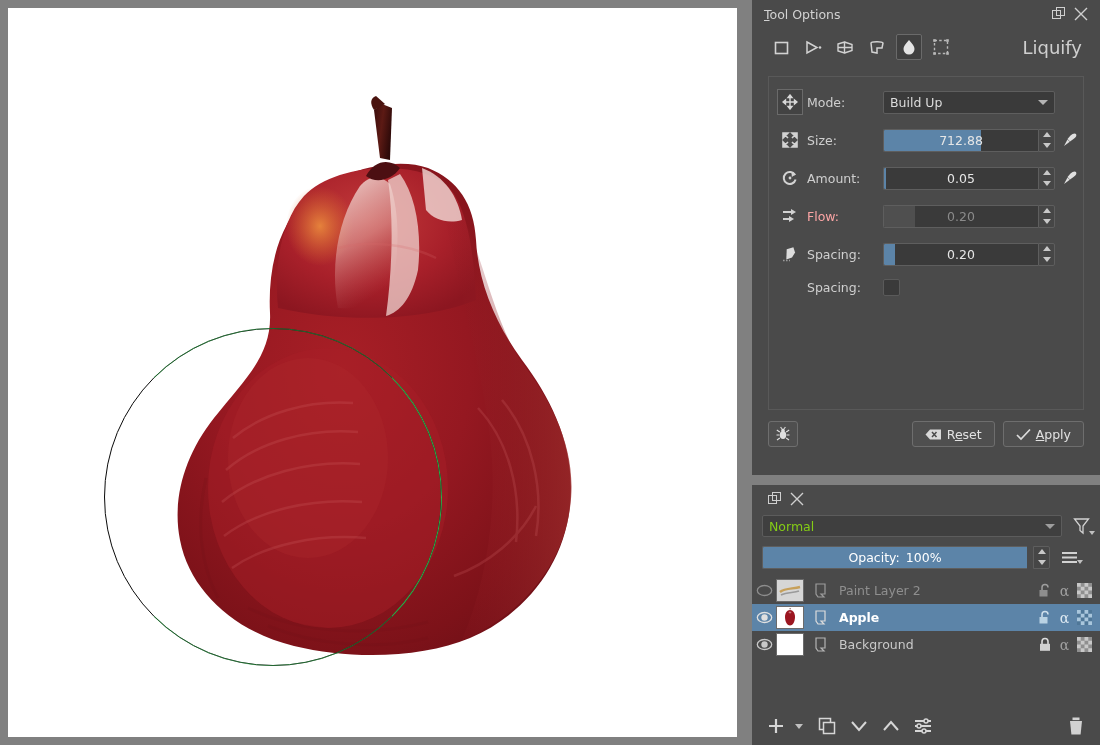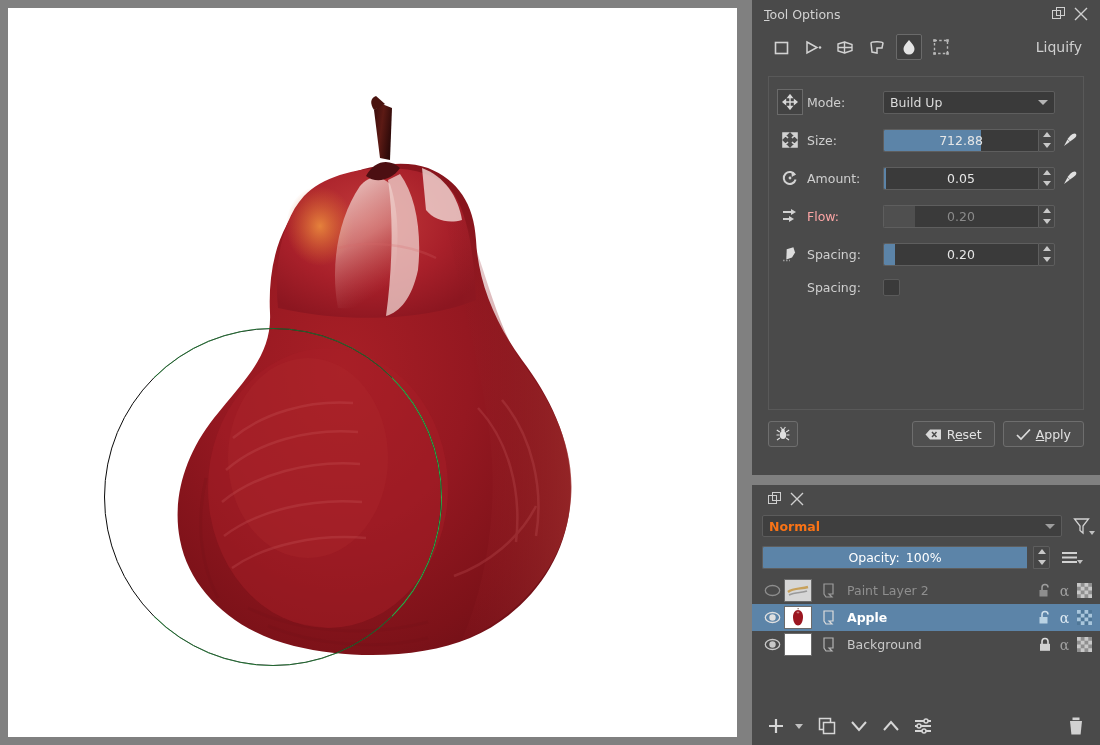--- a/index.html
+++ b/index.html
@@ -70,21 +70,21 @@
     display: flex; align-items: center; padding: 6px 14px 4px 16px; gap: 6px;
   }
   .toolmode-btn {
     width: 26px; height: 26px; display: flex; align-items: center; justify-content: center;
     cursor: pointer; border: 1px solid transparent; border-radius: 2px;
   }
   .toolmode-btn.active {
     background: #404040; border: 1px solid #6a6a6a;
   }
   .toolmode-label {
-    margin-left: auto; font-size: 14px; color: #cfcfcf; padding-right: 4px;
+    margin-left: auto; font-size: 18px; color: #cfcfcf; padding-right: 4px;
   }
 
   
   #options-frame {
     position: absolute; left: 16px; top: 76px; width: 316px; height: 334px;
     border: 1px solid #595959;
   }
   .opt-row {
     display: flex; align-items: center; height: 30px; padding-left: 4px;
   }
@@ -153,35 +153,34 @@
     display: flex; align-items: center; justify-content: center; gap: 5px;
     padding: 0 12px; font-size: 12.5px; color: #e2e2e2; cursor: pointer;
   }
   .btn.icon-only { padding: 0; width: 30px; }
   .btn u { text-decoration: underline; }
 
   
   .blend-row { display: flex; align-items: center; padding: 0 6px 0 10px; gap: 6px; height: 26px; }
   .blend-combo {
     flex: 1; height: 22px; background: #3f3f3f; border: 1px solid #5c5c5c; border-radius: 2px;
-    display: flex; align-items: center; padding: 0 6px; font-size: 12.5px; color: #f97316; cursor: pointer; font-weight: bold;
+    display: flex; align-items: center; padding: 0 6px; font-size: 12.5px; color: #84cc16; cursor: pointer;
   }
   .blend-combo .arrow { margin-left: auto; width: 0; height: 0; border-left: 5px solid transparent; border-right: 5px solid transparent; border-top: 5px solid #9e9e9e; }
 
   .opacity-row { display: flex; align-items: center; padding: 0 18px 0 10px; gap: 6px; height: 28px; margin-top: 4px; }
   .opacity-slider {
     flex: 1; height: 23px; background: #5c84a8; border: 1px solid #5e5e5e;
     display: flex; align-items: center; justify-content: center;
     font-size: 12.5px; color: #ffffff; cursor: pointer; border-radius: 2px 0 0 2px; border-right: none;
   }
 
   .layer-list { margin-top: 6px; }
   .layer-row {
     display: flex; align-items: center; height: 27px; cursor: pointer;
-    padding-left: 8px;
   }
   .layer-row.selected { background: #5c84a8; }
   .layer-eye { width: 24px; display: flex; align-items: center; justify-content: center; cursor: pointer; }
   .layer-thumb {
     width: 28px; height: 23px; margin-right: 5px; border: 1px solid #6b6b6b; flex: 0 0 28px;
     display: flex; align-items: center; justify-content: center; overflow: hidden;
   }
   .layer-link { width: 22px; display: flex; align-items: center; justify-content: center; }
   .layer-name { flex: 1; font-size: 12.5px; color: #c9c9c9; padding-left: 8px; }
   .layer-name.active { color: #ffffff; font-weight: bold; }

